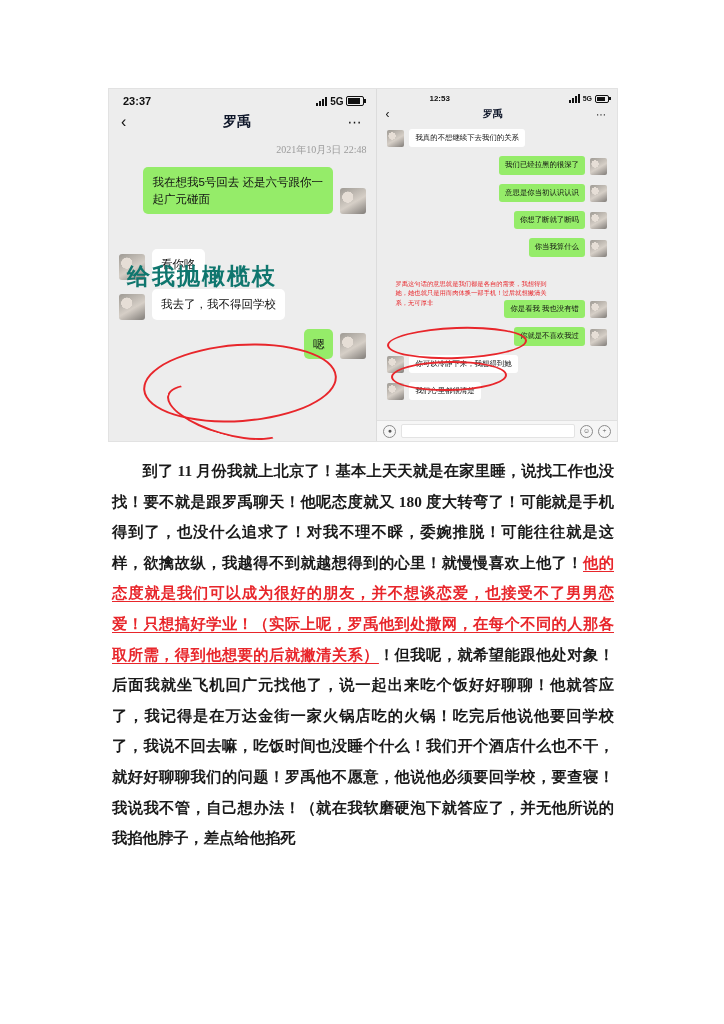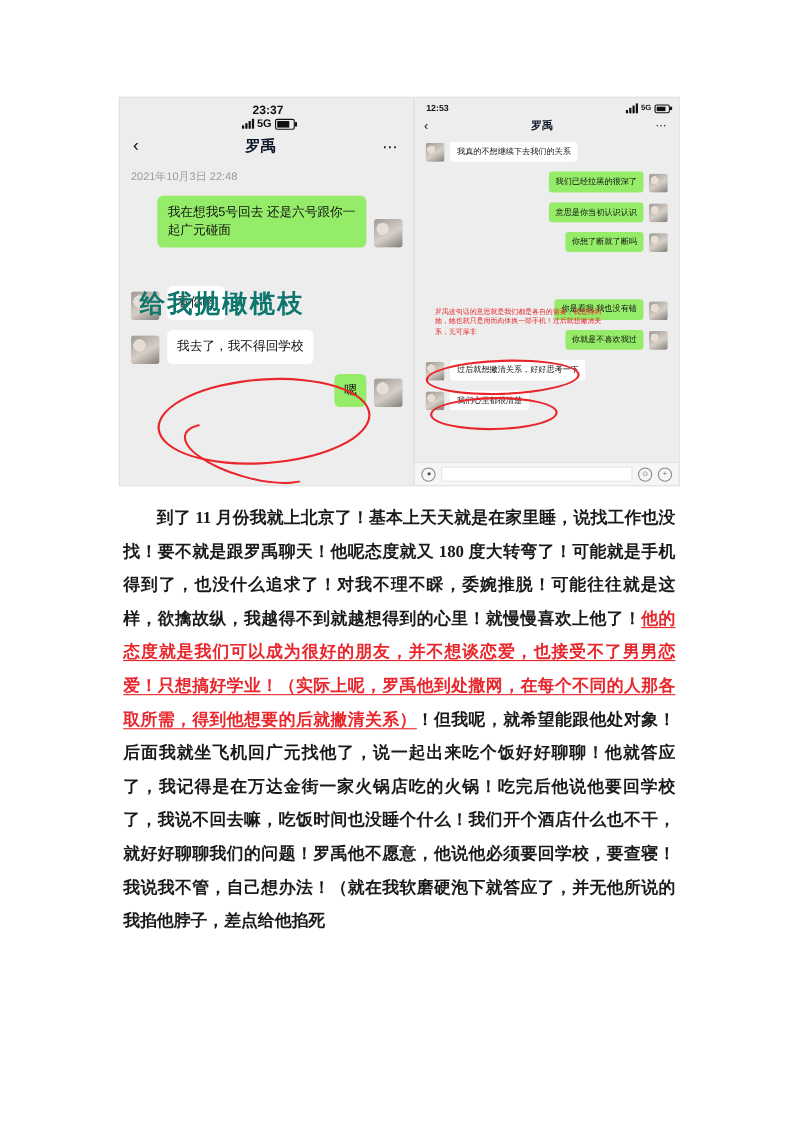--- a/index.html
+++ b/index.html
@@ -52,22 +52,22 @@
     display: flex;
     align-items: center;
     justify-content: space-between;
     padding: 6px 12px 2px 14px;
     font-family: "Liberation Sans", sans-serif;
     color: #111;
   }
   .statusbar .time {
     font-weight: bold;
   }
-  .phone.left .statusbar { font-size: 11px; flex-direction: column; }
-  .phone.right .statusbar { font-size: 8px; padding: 5px 8px 2px 10px;}
+  .phone.left .statusbar { font-size: 11px; }
+  .phone.right .statusbar { font-size: 8px; padding: 5px 8px 2px 10px; margin-left: 42px;}
   .status-right {
     display: flex;
     align-items: center;
     gap: 3px;
   }
   .bars {
     display: inline-flex;
     align-items: flex-end;
     gap: 1px;
     height: 9px;
@@ -134,22 +134,22 @@
   .navbar .more {
     letter-spacing: 1px;
     color: #111;
   }
 
   
   .chat {
     padding: 2px 10px 6px 10px;
   }
   .daystamp {
-    text-align: left;
-    font-family: Liberation Sans, sans-serif;
+    text-align: right;
+    font-family: Liberation Serif, serif;
     font-size: 10px;
     color: #9b9b9b;
     margin: 2px 0 10px;
   }
   .row {
     display: flex;
     margin-bottom: 9px;
     align-items: flex-end;
   }
   .row.out { justify-content: flex-end; }
@@ -392,32 +392,36 @@
           <div class="avatar"></div>
         </div>
         <div class="row out">
           <div class="bubble out">意思是你当初认识认识</div>
           <div class="avatar"></div>
         </div>
         <div class="row out">
           <div class="bubble out">你想了断就了断吗</div>
           <div class="avatar"></div>
         </div>
+        <div class="row out">
+          <div class="bubble out">你当我算什么</div>
+          <div class="avatar"></div>
+        </div>
         <div style="height:34px"></div>
         <div class="row out">
           <div class="bubble out">你是看我 我也没有错</div>
           <div class="avatar"></div>
         </div>
         <div class="row out">
           <div class="bubble out">你就是不喜欢我过</div>
           <div class="avatar"></div>
         </div>
         <div class="row">
           <div class="avatar"></div>
-          <div class="bubble in">过后就想撇清关系，好好思考一下</div>
+          <div class="bubble in">你可以冷静下来，我想得到她</div>
         </div>
         <div class="row">
           <div class="avatar"></div>
           <div class="bubble in">我们心里都很清楚</div>
         </div>
       </div>
 
       <div class="redblock">罗禹这句话的意思就是我们都是各自的需要，我想得到她，她也就只是用而肉体换一部手机！过后就想撇清关系，无可厚非</div>
       <div class="ellipse r1"></div>
       <div class="ellipse r2"></div>

